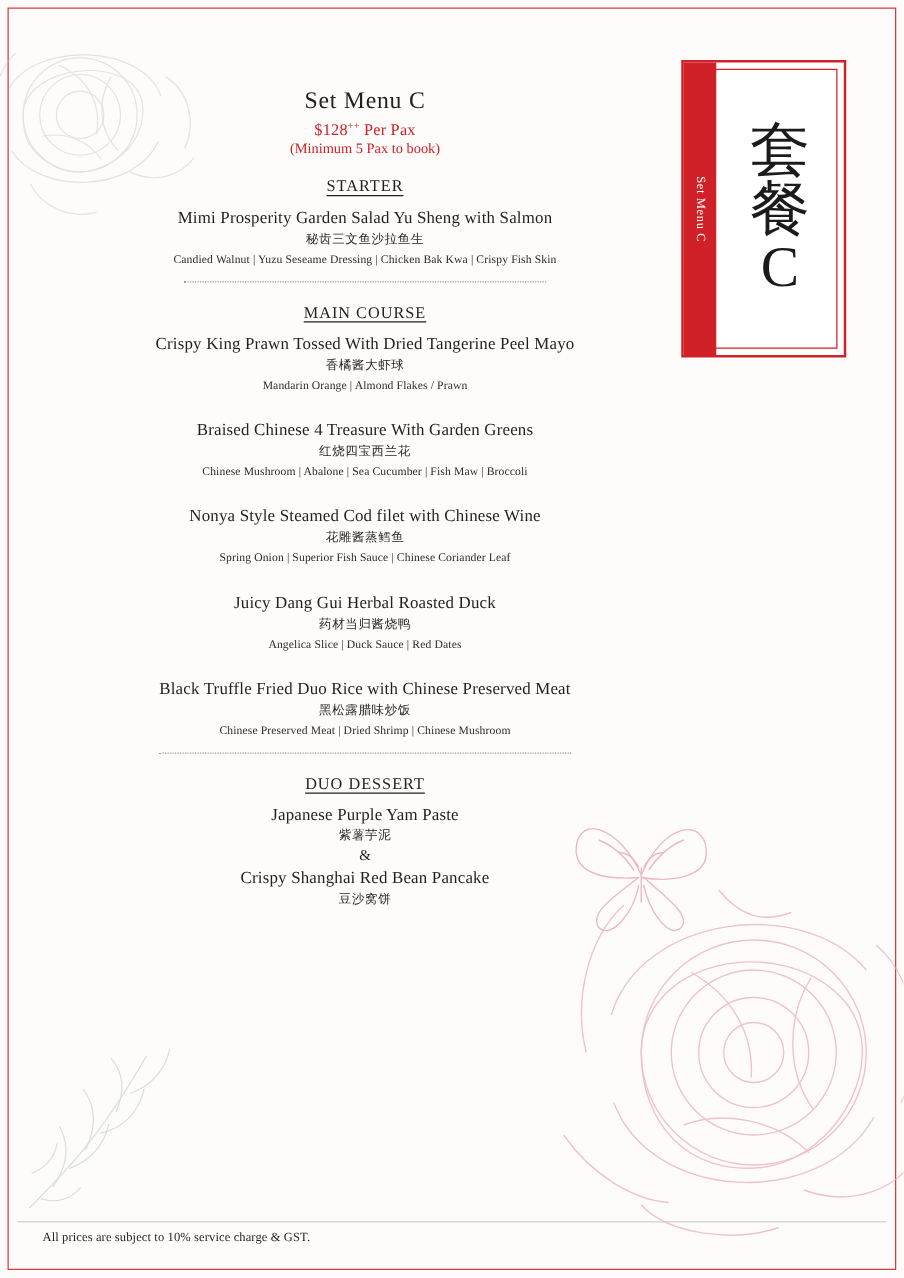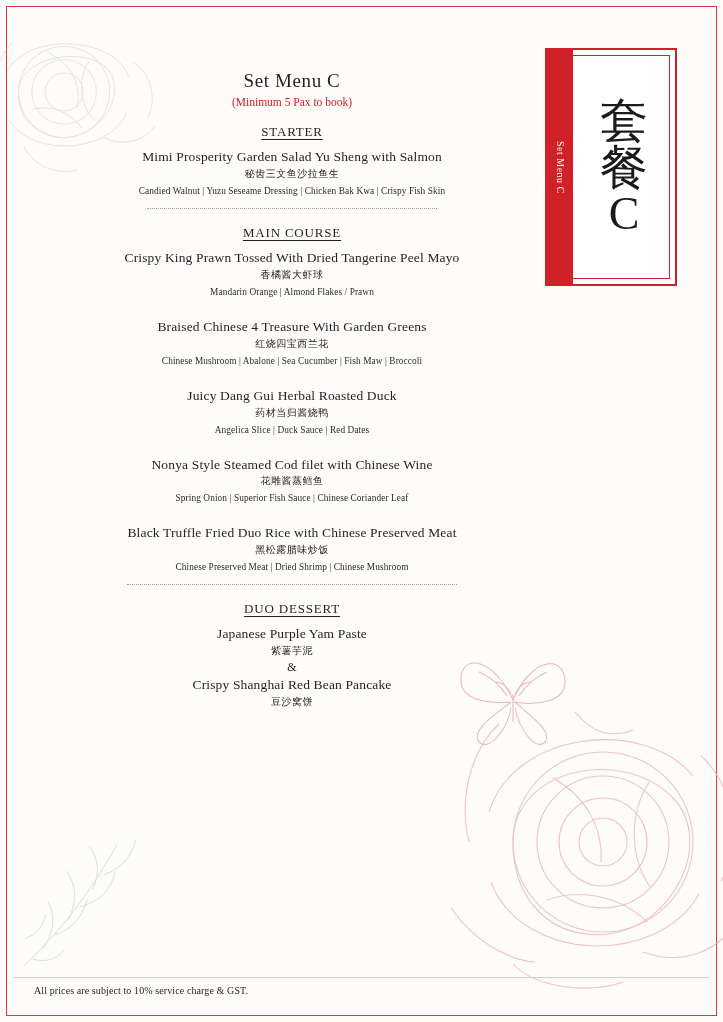--- a/index.html
+++ b/index.html
@@ -264,20 +264,23 @@
     <div class="side-cn">
       <span>套</span>
       <span>餐</span>
       <span class="latin">C</span>
     </div>
   </div>
 
   <div class="menu">
 
     <div class="menu-title">Set Menu C</div>
+    <div class="menu-price">
+      <span>$128</span><sup>++</sup><span> Per Pax</span>
+    </div>
     <div class="menu-min">(Minimum 5 Pax to book)</div>
 
     <div class="section">
       <div class="section-head">STARTER</div>
       <div class="course">
         <div class="dish-en">Mimi Prosperity Garden Salad Yu Sheng with Salmon</div>
         <div class="dish-cn">秘齿三文鱼沙拉鱼生</div>
         <div class="dish-sub">Candied Walnut | Yuzu Seseame Dressing | Chicken Bak Kwa | Crispy Fish Skin</div>
       </div>
       <div class="divider"></div>
@@ -293,29 +296,29 @@
         <div class="dish-sub">Mandarin Orange | Almond Flakes / Prawn</div>
       </div>
 
       <div class="course">
         <div class="dish-en">Braised Chinese 4 Treasure With Garden Greens</div>
         <div class="dish-cn">红烧四宝西兰花</div>
         <div class="dish-sub">Chinese Mushroom | Abalone | Sea Cucumber | Fish Maw | Broccoli</div>
       </div>
 
       <div class="course">
+        <div class="dish-en">Nonya Style Steamed Cod filet with Chinese Wine</div>
+        <div class="dish-cn">花雕酱蒸鳕鱼</div>
+        <div class="dish-sub">Spring Onion | Superior Fish Sauce | Chinese Coriander Leaf</div>
+      </div>
+
+      <div class="course">
         <div class="dish-en">Juicy Dang Gui Herbal Roasted Duck</div>
         <div class="dish-cn">药材当归酱烧鸭</div>
         <div class="dish-sub">Angelica Slice | Duck Sauce | Red Dates</div>
-      </div>
-
-      <div class="course">
-        <div class="dish-en">Nonya Style Steamed Cod filet with Chinese Wine</div>
-        <div class="dish-cn">花雕酱蒸鳕鱼</div>
-        <div class="dish-sub">Spring Onion | Superior Fish Sauce | Chinese Coriander Leaf</div>
       </div>
 
       <div class="course">
         <div class="dish-en">Black Truffle Fried Duo Rice with Chinese Preserved Meat</div>
         <div class="dish-cn">黑松露腊味炒饭</div>
         <div class="dish-sub">Chinese Preserved Meat | Dried Shrimp | Chinese Mushroom</div>
       </div>
 
       <div class="divider wide"></div>
     </div>

